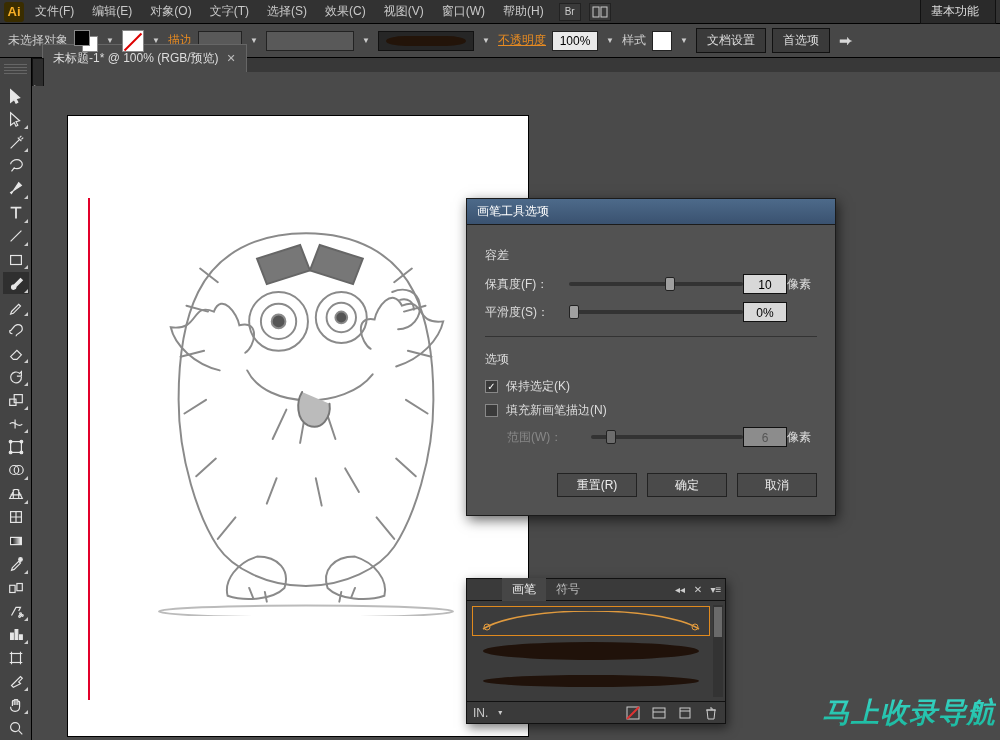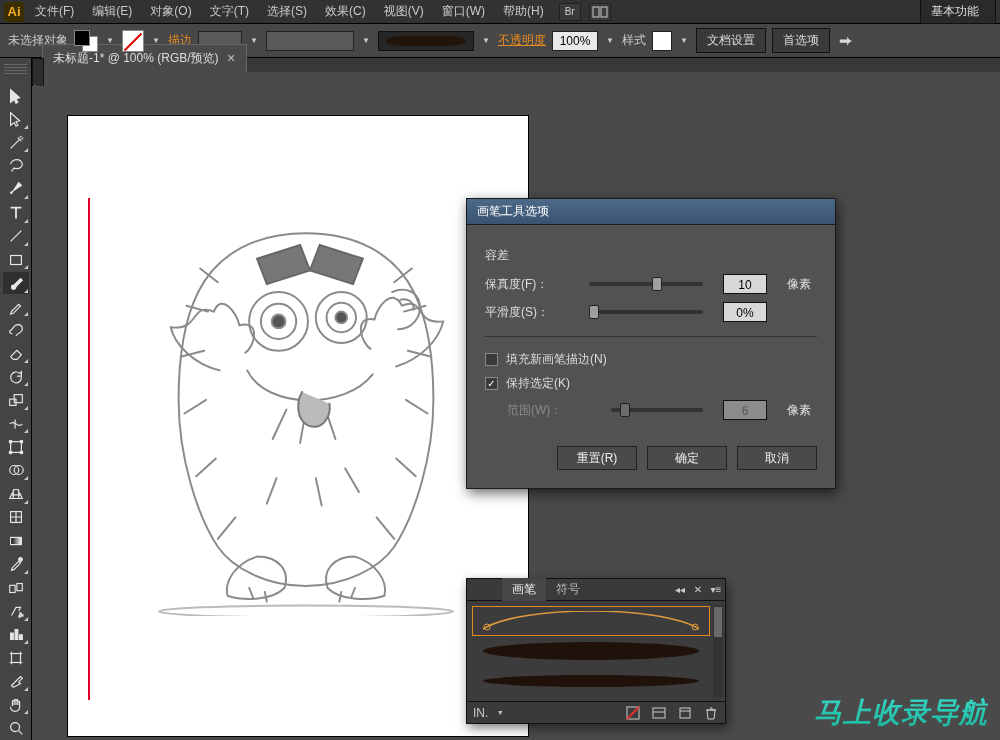--- a/index.html
+++ b/index.html
@@ -52,21 +52,21 @@
   .artboard { position: absolute; left: 36px; top: 30px; width: 460px; height: 620px; background: #fff; box-shadow: 0 0 0 1px #000; }
   .red-guide { position:absolute; left: 20px; top: 82px; bottom: 36px; width:2px; background:#e2002a;}
   .sketch { position: absolute; left: 42px; top: 48px; width: 392px; height: 452px; }
   .sketch svg { width: 100%; height: 100%; }
 
   
   .dialog { position: absolute; left: 466px; top: 198px; width: 370px; background: #525252; border: 1px solid #1b1b1b; box-shadow: 2px 4px 12px rgba(0,0,0,.6); }
   .dialog .titlebar { height: 26px; background: linear-gradient(#4d6a8a,#3a5270); color: #fff; font-size: 12px; display: flex; align-items: center; padding: 0 10px; border-bottom: 1px solid #1b1b1b;}
   .dialog .body { padding: 16px 18px 18px; }
   .group-title { color: #ddd; margin: 6px 0 10px; }
-  .row { display: flex; align-items: center; margin: 8px 0; gap: 20px; }
+  .row { display: flex; align-items: center; margin: 8px 0; gap: 0; }
   .row .lbl { width: 84px; color: #ddd; }
   .slider { flex: 1; height: 4px; background: #333; position: relative; border-radius: 2px; }
   .slider .thumb { position: absolute; top: -5px; width: 10px; height: 14px; background: #9f9f9f; border: 1px solid #222; border-radius: 2px; }
   .numbox { width: 44px; height: 20px; background: #d8d8d8; color: #000; text-align: center; line-height: 20px; border: 1px solid #111;}
   .numbox.disabled { background: #8c8c8c; color: #555; }
   .unit { width: 30px; color: #ddd; }
   .sep { height: 1px; background: #333; margin: 14px 0; }
   .chk-row { display: flex; align-items: center; gap: 8px; margin: 7px 0; color: #ddd;}
   .chk { width: 13px; height: 13px; border: 1px solid #888; background: #3a3a3a; display: inline-flex; align-items:center; justify-content:center; font-size:10px; color:#fff;}
   .chk.checked::after { content: "✓"; }
@@ -88,21 +88,21 @@
   .panel .brush-row { height: 28px; margin: 2px 0; background: #3c3c3c; display:flex; align-items:center; justify-content:center;}
   .panel .brush-row.sel { outline:1px solid #e08a1e;}
   .panel .swirl { width: 220px; height: 20px; }
   .panel .scrollbar { position:absolute; right:2px; top:4px; bottom:4px; width:10px; background:#333;}
   .panel .scrollbar .sthumb{ position:absolute; left:1px; right:1px; top:2px; height:30px; background:#6a6a6a;}
   .panel .ftr { height: 22px; background: #3a3a3a; border-top: 1px solid #111; display:flex; align-items:center; padding:0 6px; gap:10px; font-size:12px; color:#ccc;}
   .panel .ftr .fsp{flex:1;}
   .panel .ftr .ficon{width:16px; height:16px; display:flex; align-items:center; justify-content:center;}
 
   
-  .watermark { position: absolute; right: 12px; bottom: 8px; font-size: 28px; font-weight: 900; font-style: italic; letter-spacing: 1px;
+  .watermark { position: absolute; right: 4px; bottom: 8px; font-size: 28px; font-weight: 900; font-style: italic; letter-spacing: 1px;
     background: linear-gradient(#3ad7c8,#17b59a); -webkit-background-clip: text; background-clip: text; color: transparent;}
 </style>
 </head>
 <body>
 
 <div class="menubar">
   <div class="ai-logo">Ai</div>
   <span class="menu-item">文件(F)</span>
   <span class="menu-item">编辑(E)</span>
   <span class="menu-item">对象(O)</span>
@@ -422,28 +422,29 @@
     <div class="row">
       <span class="lbl">平滑度(S)：</span>
       <div class="slider">
           <div class="thumb" style="left:0%"></div>
         </div>
       <div class="numbox">0%</div>
       <span class="unit"></span>
     </div>
 
     <div class="sep"></div>
-
+    <div class="group-title">选项</div>
+
+    <div class="chk-row">
+      <span class="chk checked"></span>
+      <span>保持选定(K)</span>
+    </div>
     <div class="chk-row">
       <span class="chk"></span>
       <span>填充新画笔描边(N)</span>
-    </div>
-    <div class="chk-row">
-      <span class="chk checked"></span>
-      <span>保持选定(K)</span>
     </div>
 
     <div class="row disabled indent">
       <span class="lbl">范围(W)：</span>
       <div class="slider">
           <div class="thumb" style="left:10%; background:#6d6d6d"></div>
         </div>
       <div class="numbox disabled">6</div>
       <span class="unit">像素</span>
     </div>

